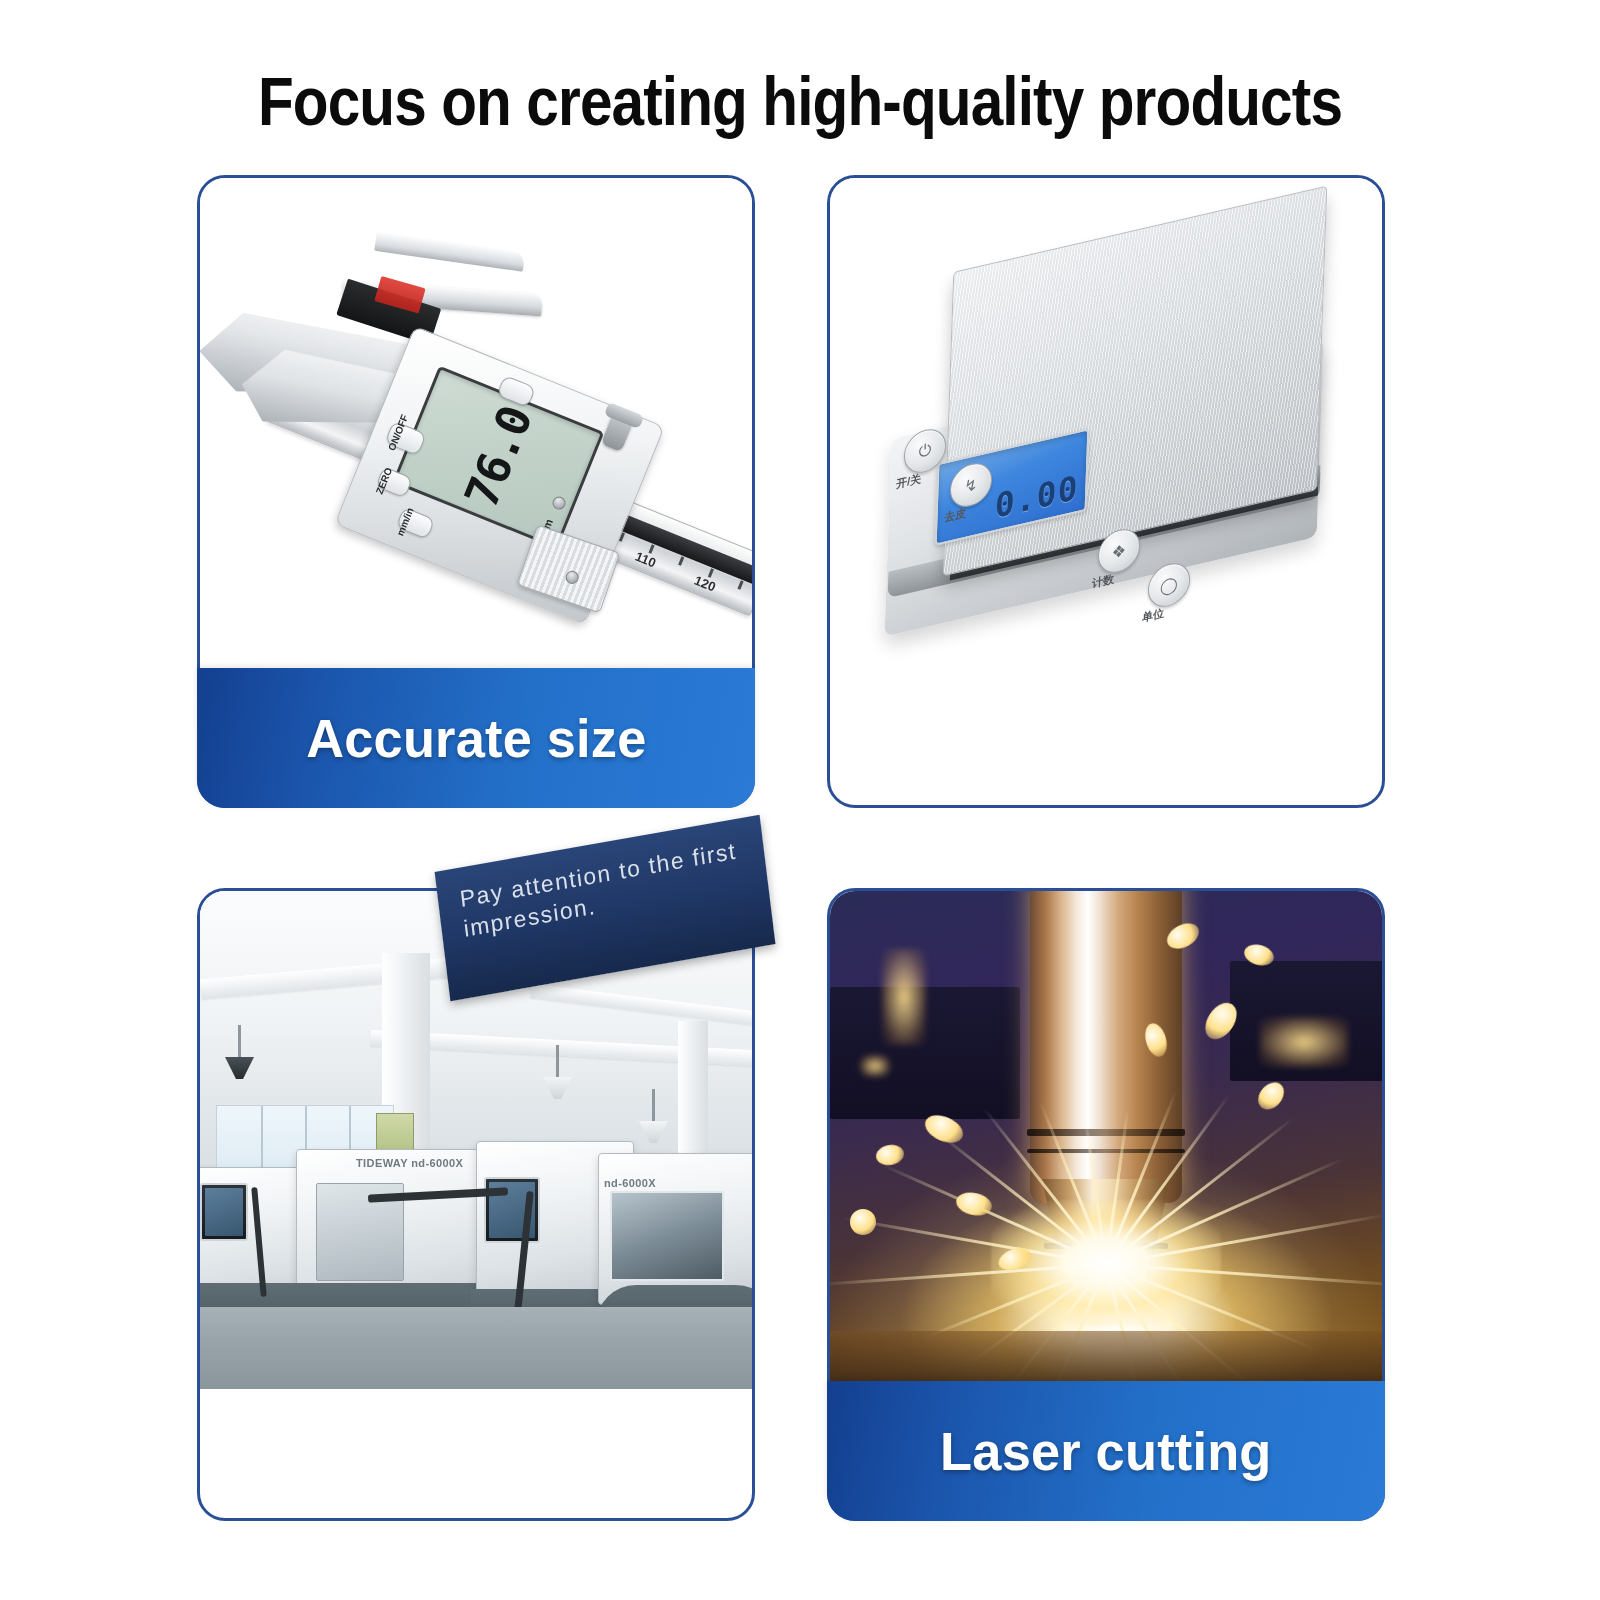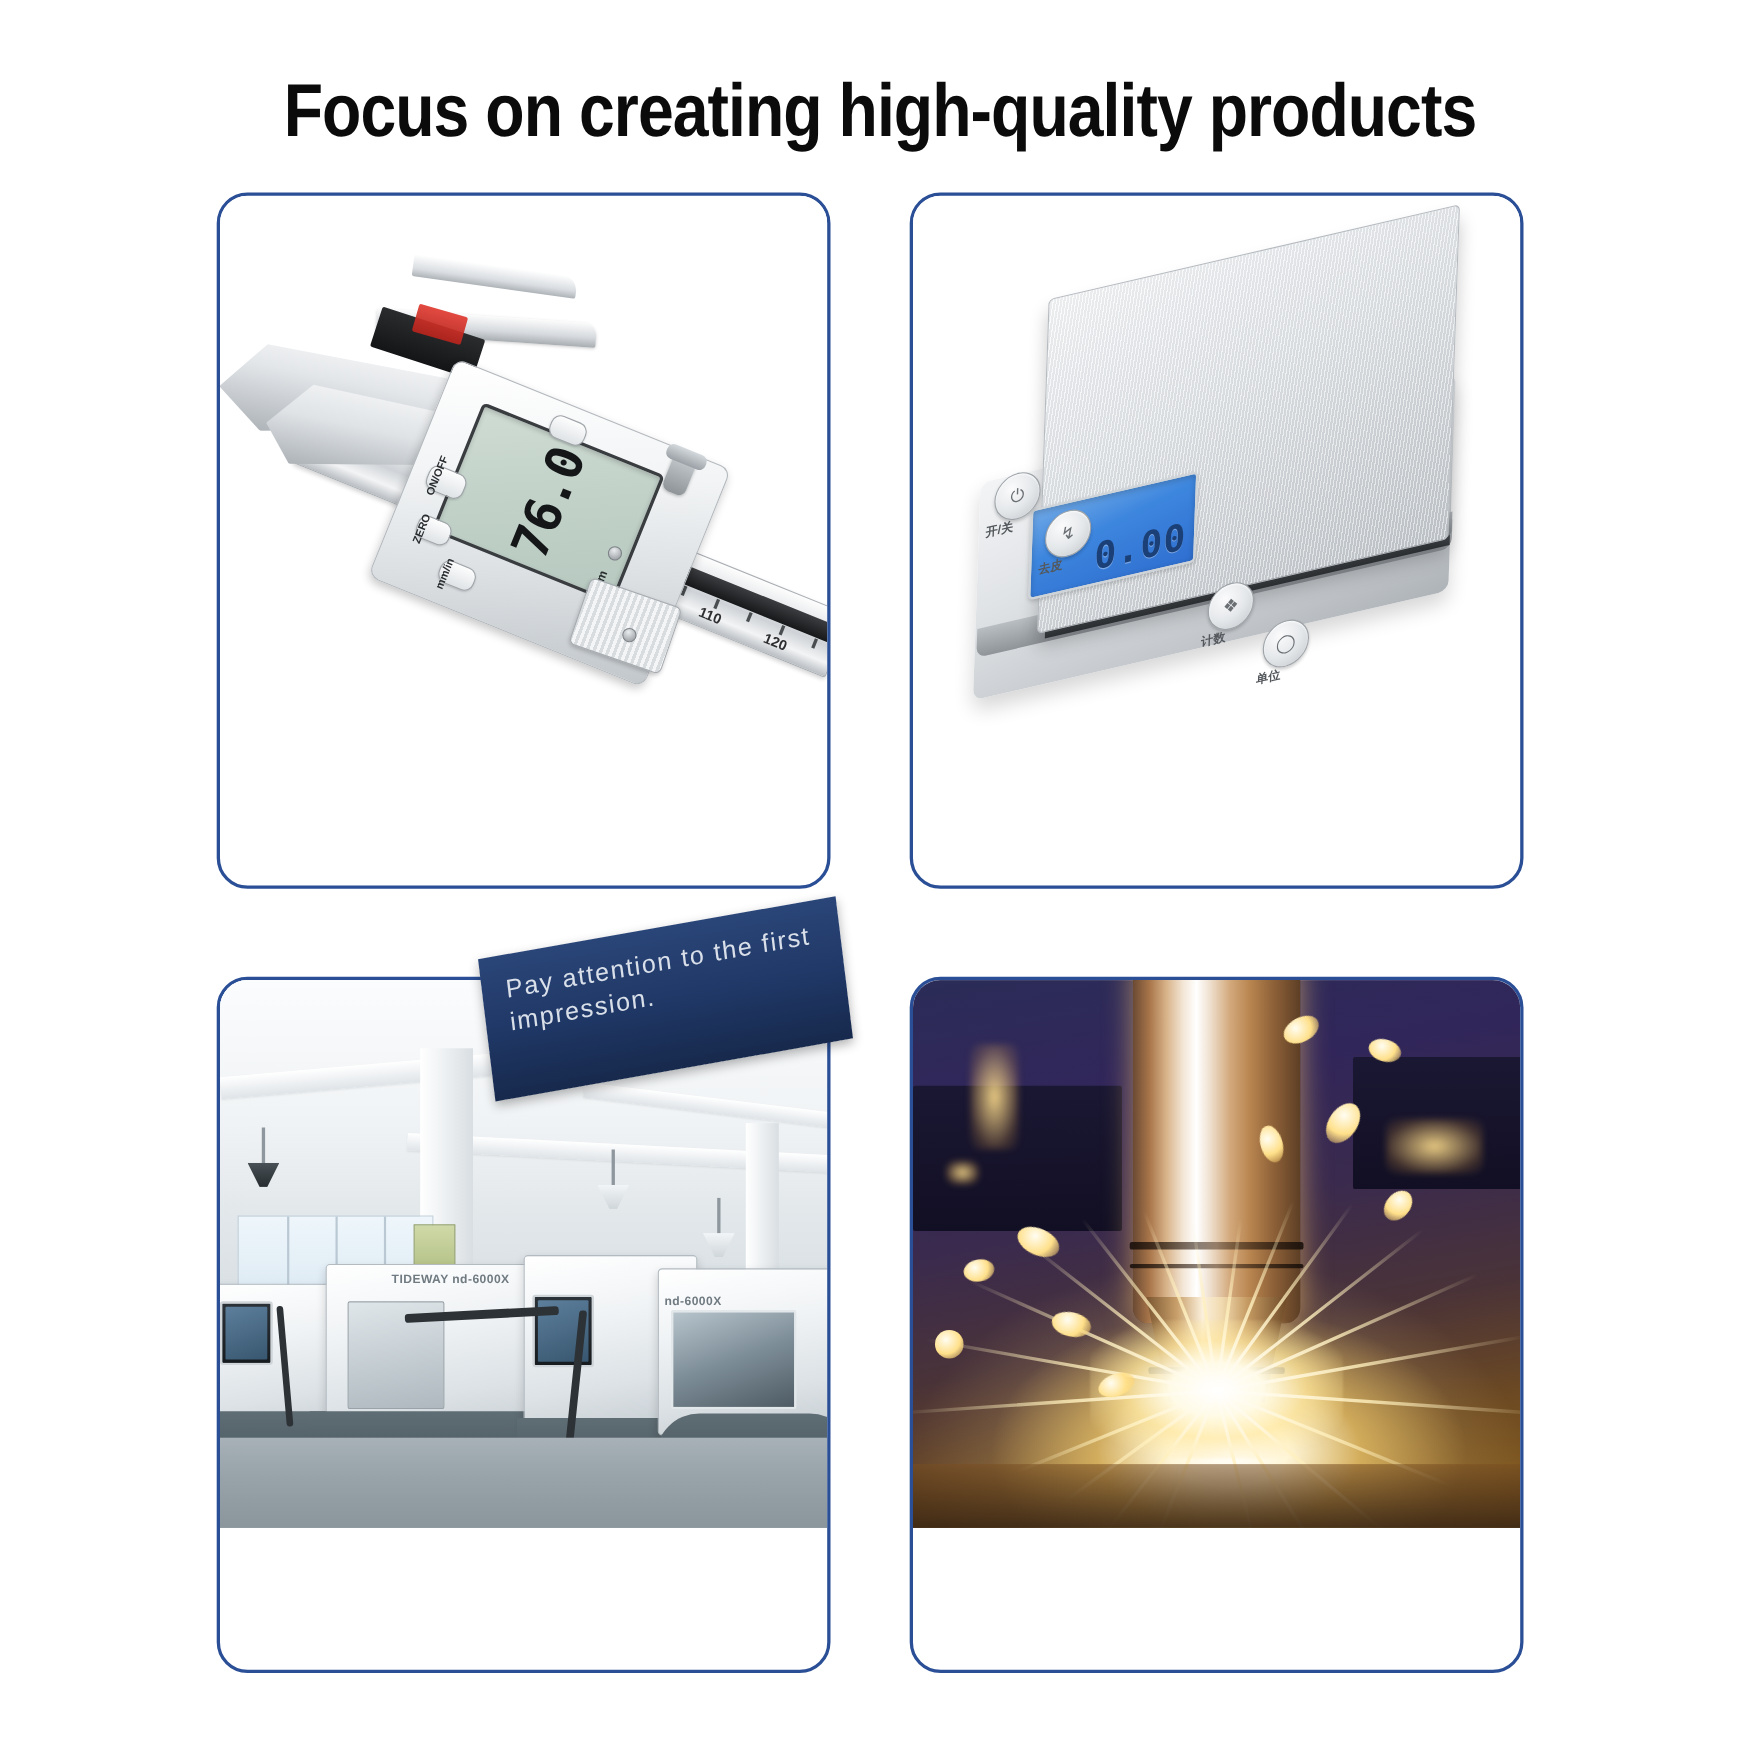--- a/index.html
+++ b/index.html
@@ -556,20 +556,23 @@
 
             <div class="lock-screw"></div>
             <div class="thumb-wheel"></div>
             <div class="screw-dot" style="left:392px;top:204px;"></div>
             <div class="screw-dot" style="left:432px;top:268px;"></div>
           </div>
         </div>
       </div>
     </div>
 
+    <div class="banner">
+      <span class="banner-label">Accurate size</span>
+    </div>
   </div>
 
   <div class="card">
     <div class="card-clip">
       <div class="photo">
         <div class="scale-scene">
 
           <div class="scale-base"></div>
           <div class="scale-base-edge"></div>
           <div class="scale-gap"></div>
@@ -721,15 +724,18 @@
           <div class="blob" style="left:126px;top:302px;width:36px;height:22px;transform:rotate(12deg);"></div>
           <div class="blob" style="left:20px;top:318px;width:26px;height:26px;"></div>
           <div class="blob" style="left:168px;top:358px;width:34px;height:20px;transform:rotate(-20deg);"></div>
           <div class="blob" style="left:430px;top:190px;width:22px;height:30px;transform:rotate(40deg);"></div>
 
           <div class="workpiece"></div>
         </div>
       </div>
     </div>
 
+    <div class="banner">
+      <span class="banner-label">Laser cutting</span>
+    </div>
   </div>
 
 </div>
 
 </body></html>

